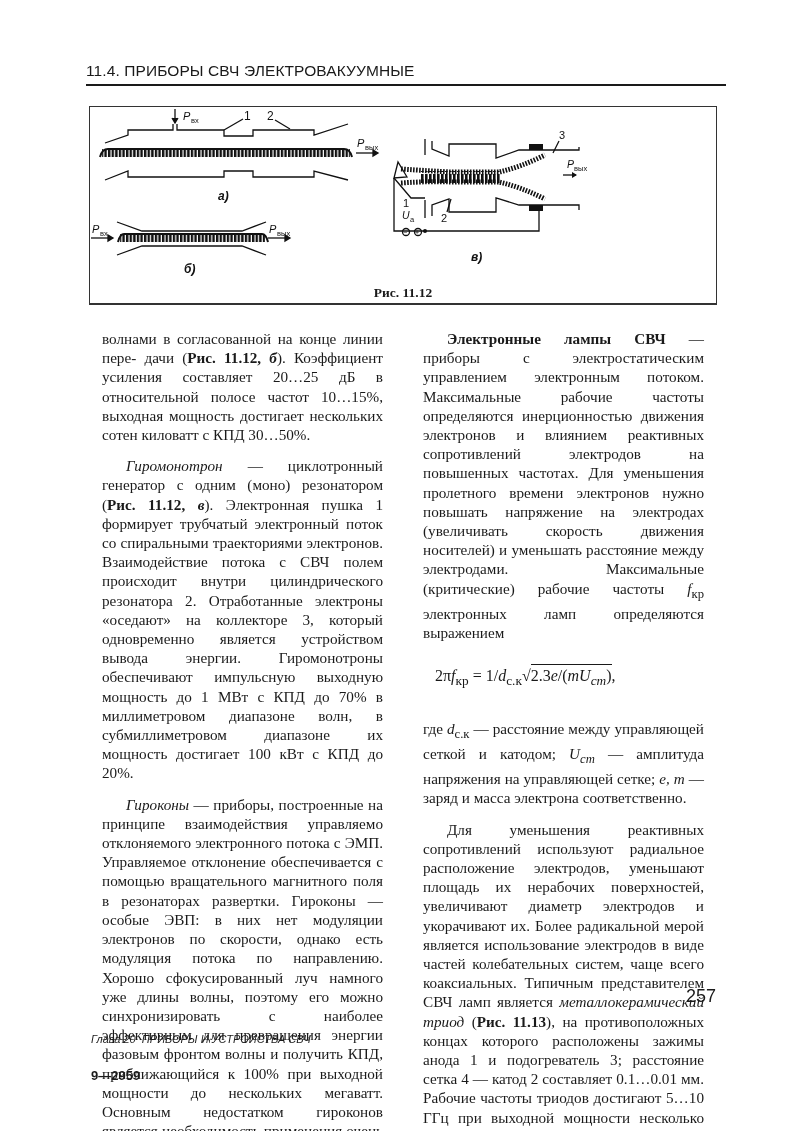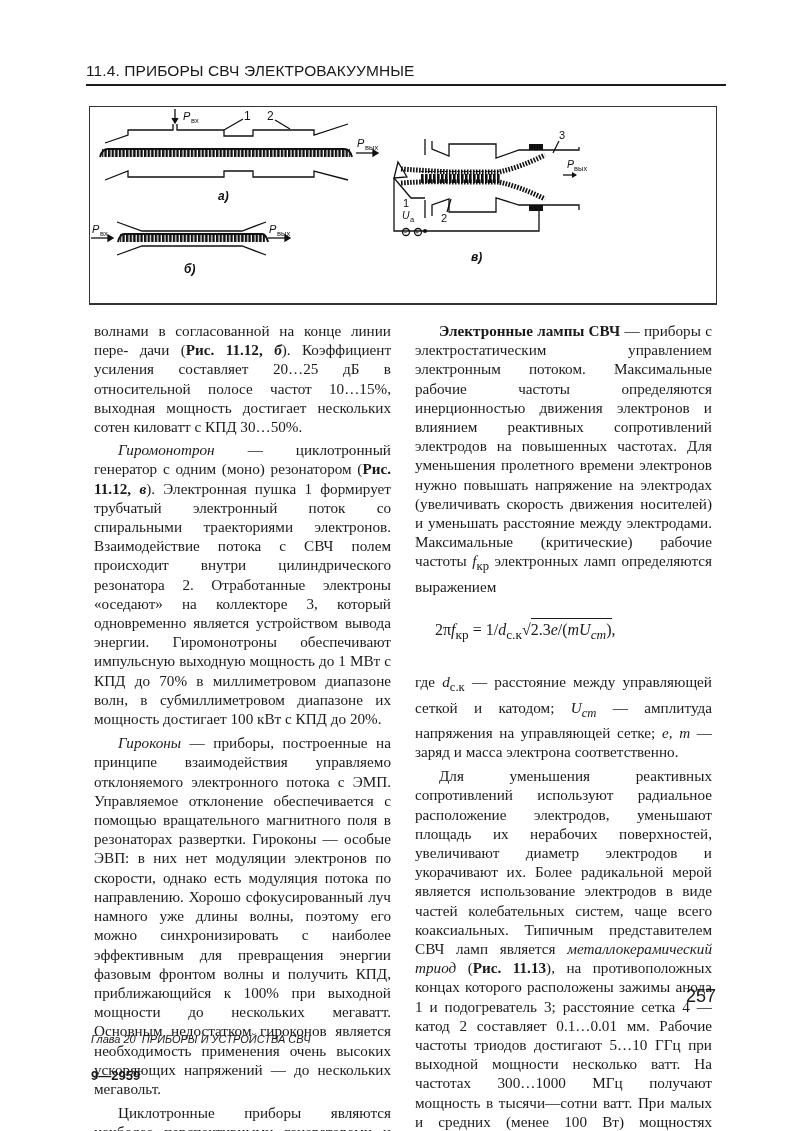--- a/index.html
+++ b/index.html
@@ -11,21 +11,21 @@
   .running-head span { padding-right: 2px; }
   .figure-box { position: absolute; left: 89px; top: 106px; width: 628px; height: 199px;
          border: 1.3px solid #333; border-bottom-width: 2px; box-sizing: border-box; }
   .figure-box svg { position: absolute; left: 0; top: 0; }
   .fig-caption { position: absolute; left: 0; width: 100%; top: 178px; text-align: center;
          font-weight: bold; font-size: 13.5px; }
   .col { position: absolute; top: 317px; width: 305px; font-size: 15.2px; line-height: 19.2px;
          text-align: justify; }
   .col.left { left: 90px; }
   .col.right { left: 411px; }
-  .col p { margin: 4px; text-indent: 0; }
+  .col p { margin: 12px; text-indent: 0; }
   .col p.ind { text-indent: 24px; }
   .col p.gap { margin-top: 5px; }
   .formula { margin: 22px 0 28px 24px; font-size: 16px; white-space: nowrap; }
   .formula .sqrt { display: inline-block; border-top: 1px solid #1a1a1a; padding-top: 1px; }
   i { font-style: italic; }
   b { font-weight: bold; }
   .footer-left { position: absolute; left: 91px; top: 1033px; font-family: "Liberation Sans", "DejaVu Sans", sans-serif;
          font-size: 11px; font-style: italic; }
   .page-num { position: absolute; left: 686px; top: 986px; font-family: "Liberation Sans", "DejaVu Sans", sans-serif;
          font-size: 18px; }
@@ -116,20 +116,21 @@
       <text x="22" y="104" font-size="7" fill="#111">−</text>
       <text x="34" y="104" font-size="7" fill="#111">+</text>
       <text x="22" y="76" font-size="11" fill="#111">1</text>
       <text x="60" y="91" font-size="11" fill="#111">2</text>
       <text x="178" y="8" font-size="11" fill="#111">3</text>
       <text x="186" y="37" font-size="10.5" font-style="italic" fill="#111">P</text>
       <text x="193" y="40" font-size="7.5" fill="#111">вых</text>
       <text x="90" y="130" font-size="12" font-weight="bold" font-style="italic" fill="#111">в)</text>
     </g>
   </svg>
+  <div class="fig-caption">Рис. 11.12</div>
 </div>
 
 <div class="col left">
   <p><span>волнами в согласованной на конце линии пере-</span> <span>дачи (</span><b><span>Рис. 11.12, </span><i>б</i></b><span>). Коэффициент усиления составляет 20…25 дБ в относительной полосе частот 10…15%, выходная мощность достигает нескольких сотен киловатт с КПД 30…50%.</span></p>
   <p class="ind"><i>Гиромонотрон</i><span> — циклотронный генератор с одним (моно) резонатором (</span><b><span>Рис. 11.12, </span><i>в</i></b><span>). Электронная пушка 1 формирует трубчатый электронный поток со спиральными траекториями электронов. Взаимодействие потока с СВЧ полем происходит внутри цилиндрического резонатора 2. Отработанные электроны «оседают» на коллекторе 3, который одновременно является устройством вывода энергии. Гиромонотроны обеспечивают импульсную выходную мощность до 1 МВт с КПД до 70% в миллиметровом диапазоне волн, в субмиллиметровом диапазоне их мощность достигает 100 кВт с КПД до 20%.</span></p>
   <p class="ind gap"><i>Гироконы</i><span> — приборы, построенные на принципе взаимодействия управляемо отклоняемого электронного потока с ЭМП. Управляемое отклонение обеспечивается с помощью вращательного магнитного поля в резонаторах развертки. Гироконы — особые ЭВП: в них нет модуляции электронов по скорости, однако есть модуляция потока по направлению. Хорошо сфокусированный луч намного уже длины волны, поэтому его можно синхронизировать с наиболее эффективным для превращения энергии фазовым фронтом волны и получить КПД, приближающийся к 100% при выходной мощности до нескольких мегаватт. Основным недостатком гироконов является необходимость применения очень высоких ускоряющих напряжений — до нескольких мегавольт.</span></p>
   <p class="ind gap">Циклотронные приборы являются наиболее перспективными генераторами и усилителями сверхбольшой мощности в миллиметровом и субмиллиметровом диапазонах волн.</p>
 </div>
 
 <div class="col right">

